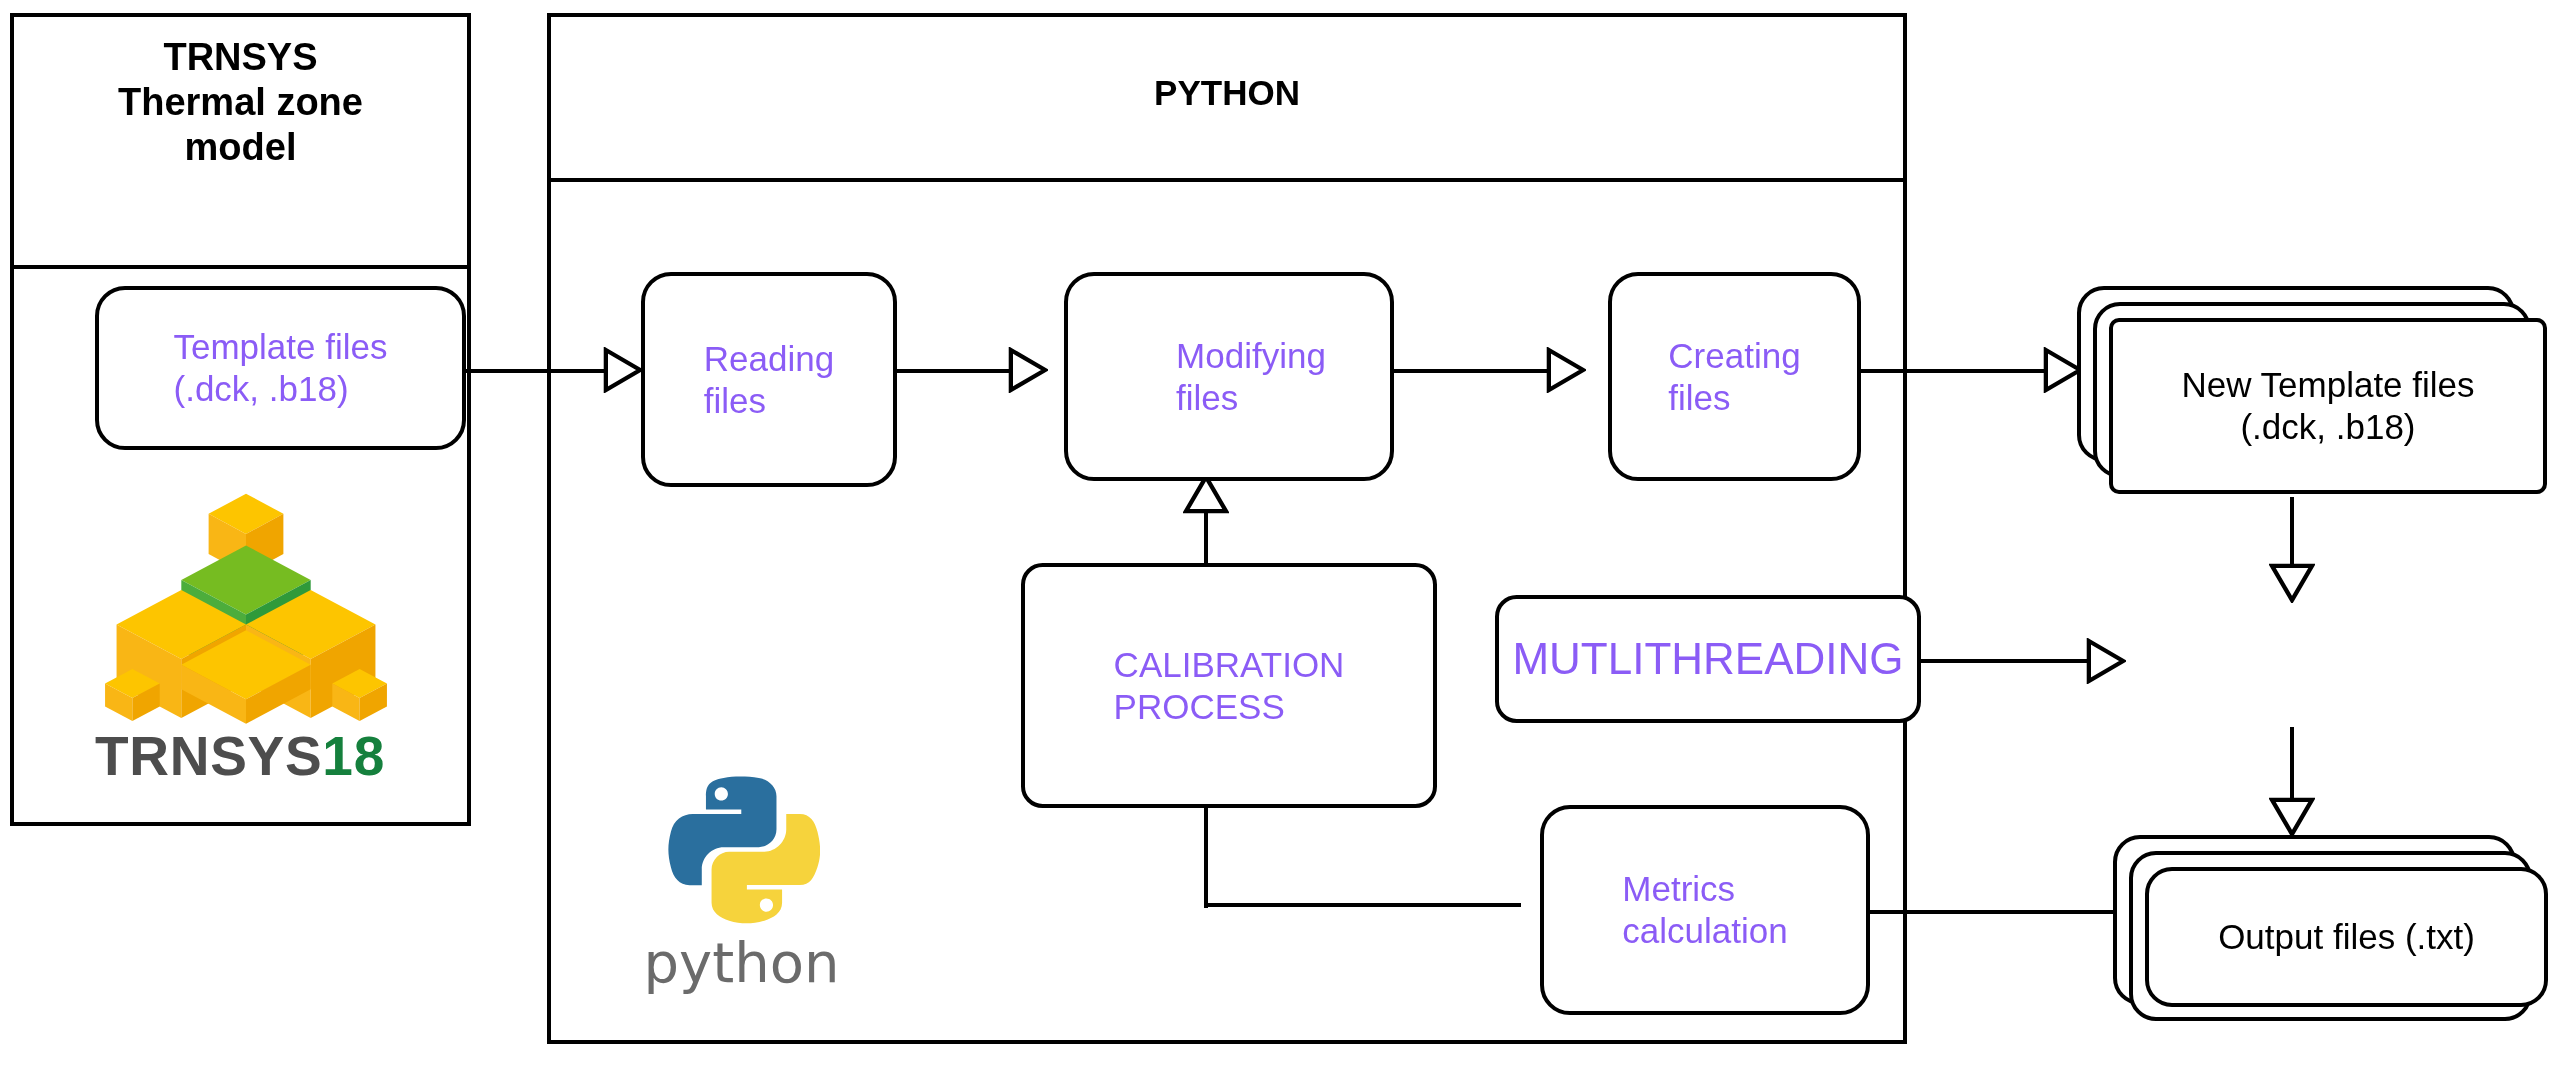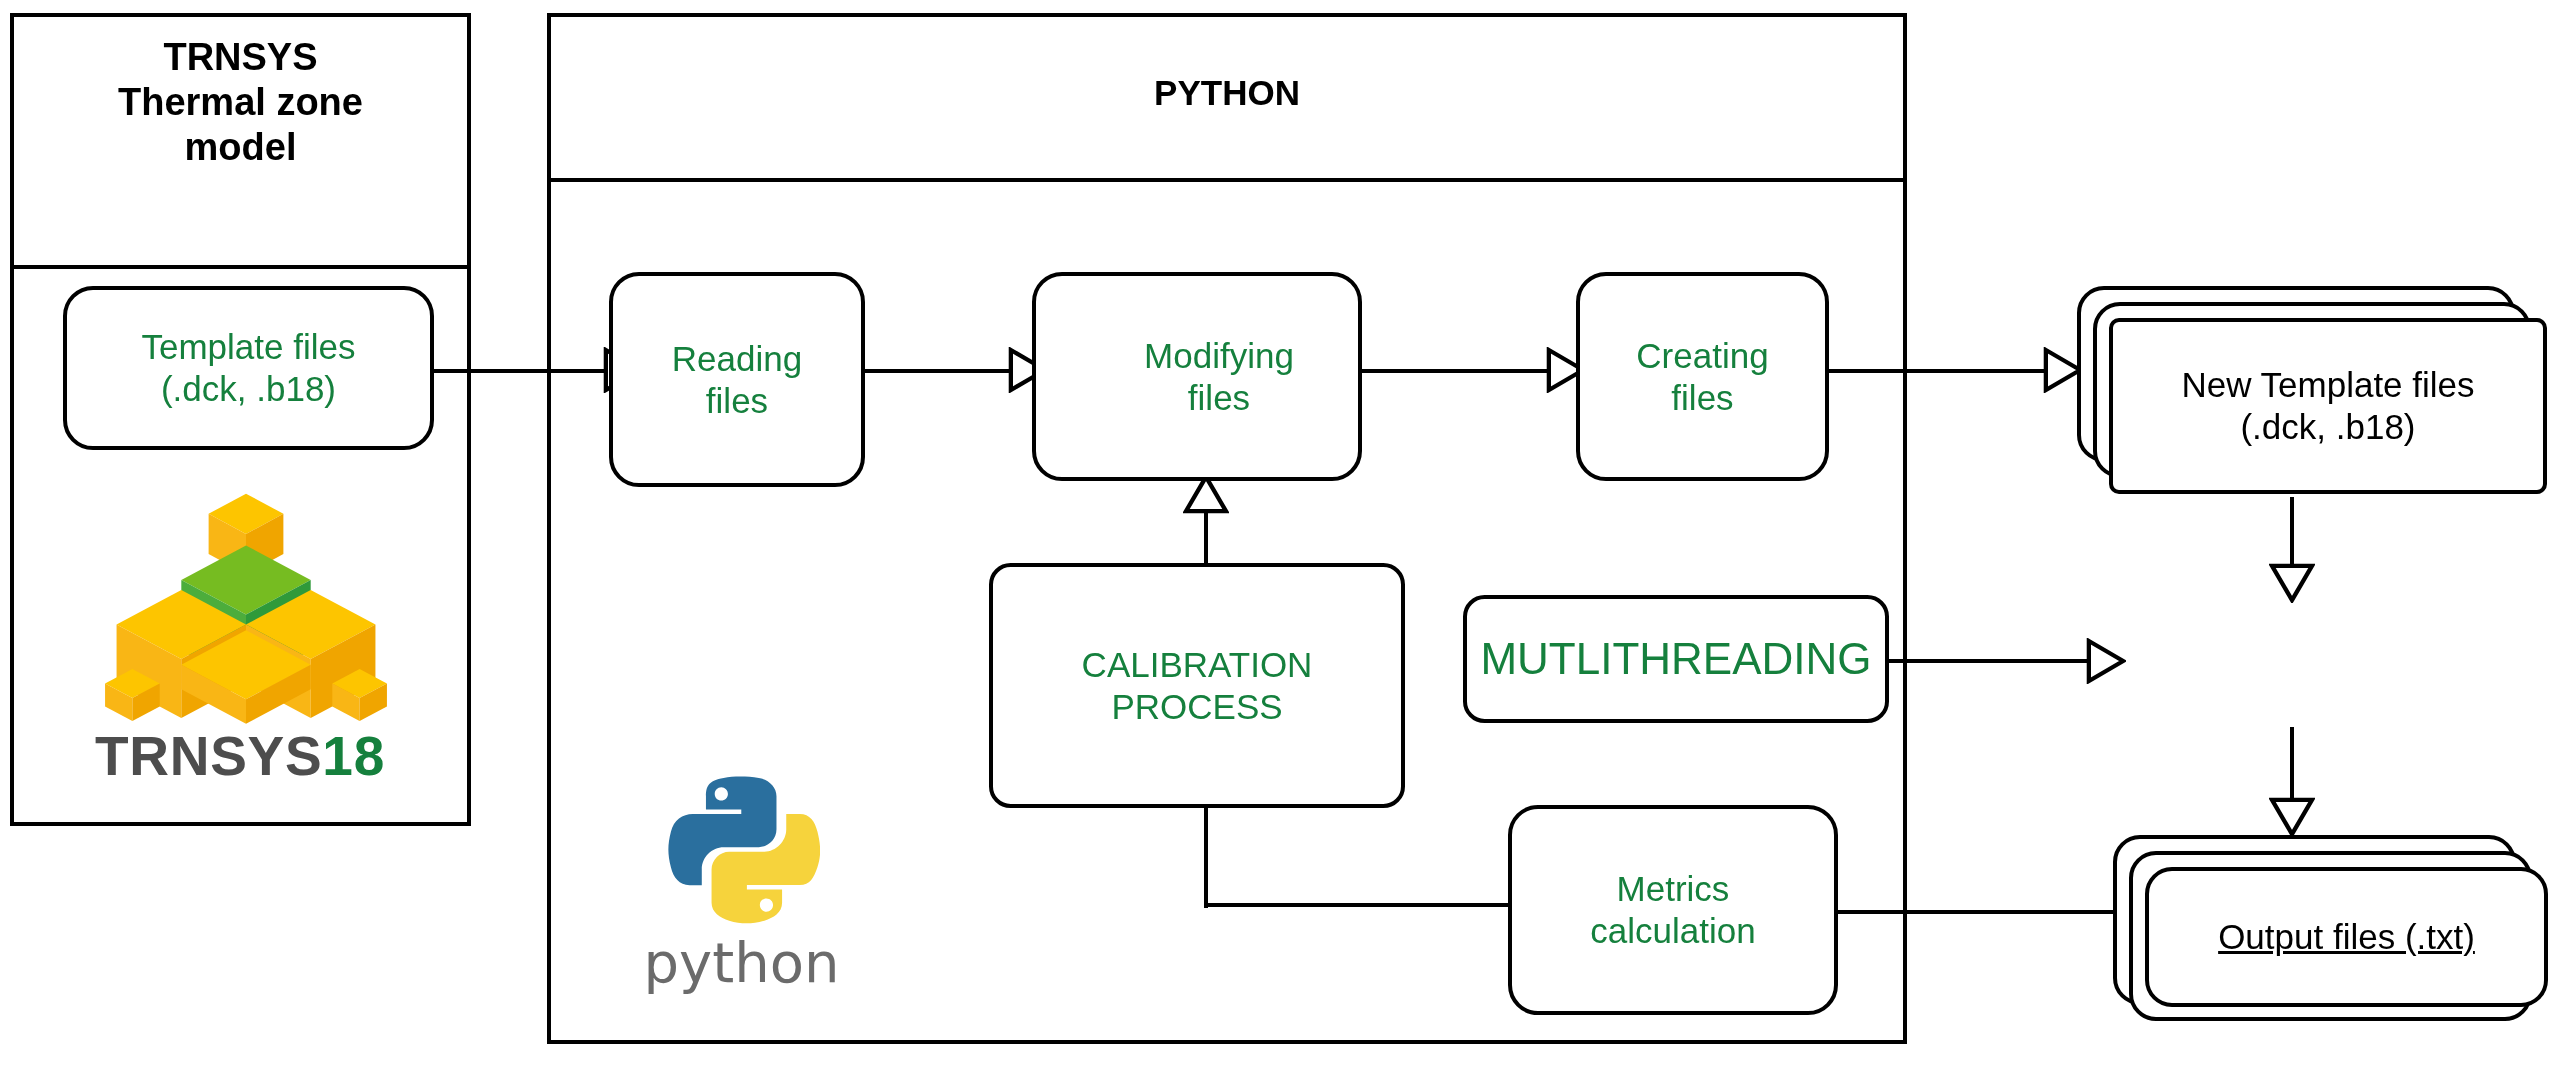--- a/index.html
+++ b/index.html
@@ -55,26 +55,26 @@
   
   .node{
     position:absolute;
     box-sizing:border-box;
     border:4.3px solid #000;
     border-radius:30px;
     background:#fff;
     display:flex;
     align-items:center;
     justify-content:center;
-    text-align:center;
-    color:#15803d;
+    color:#8b5cf6;
     line-height:1.2;
     white-space:pre-line;
     font-size:35px;
     z-index:4;
+    margin-left:32px;
   }
   .node.small-radius{ border-radius:21.6px; }
   
   .stack{ position:absolute; z-index:4; }
   .stack .layer{
     position:absolute;
     box-sizing:border-box;
     border:4.3px solid #000;
     border-radius:27px;
     background:#fff;
@@ -292,17 +292,17 @@
     <div class="layer l1" style="width:438px; height:176px;"></div>
     <div class="layer l2" style="width:438px; height:176px;"></div>
     <div class="layer l3" style="width:438px; height:176px;border-radius:10px;">New Template files
 (.dck, .b18)</div>
   </div>
 
 
   <div class="stack" id="output-files-stack" style="left:2113px; top:835px; width:435px; height:202px;">
     <div class="layer l1" style="width:403px; height:170px;"></div>
     <div class="layer l2" style="width:403px; height:170px;"></div>
-    <div class="layer l3" style="width:403px; height:140px;text-decoration:underline;">Output files (.txt)</div>
+    <div class="layer l3" style="width:403px; height:140px;">Output files (.txt)</div>
   </div>
 
 </div>
 
 
 </body></html>

